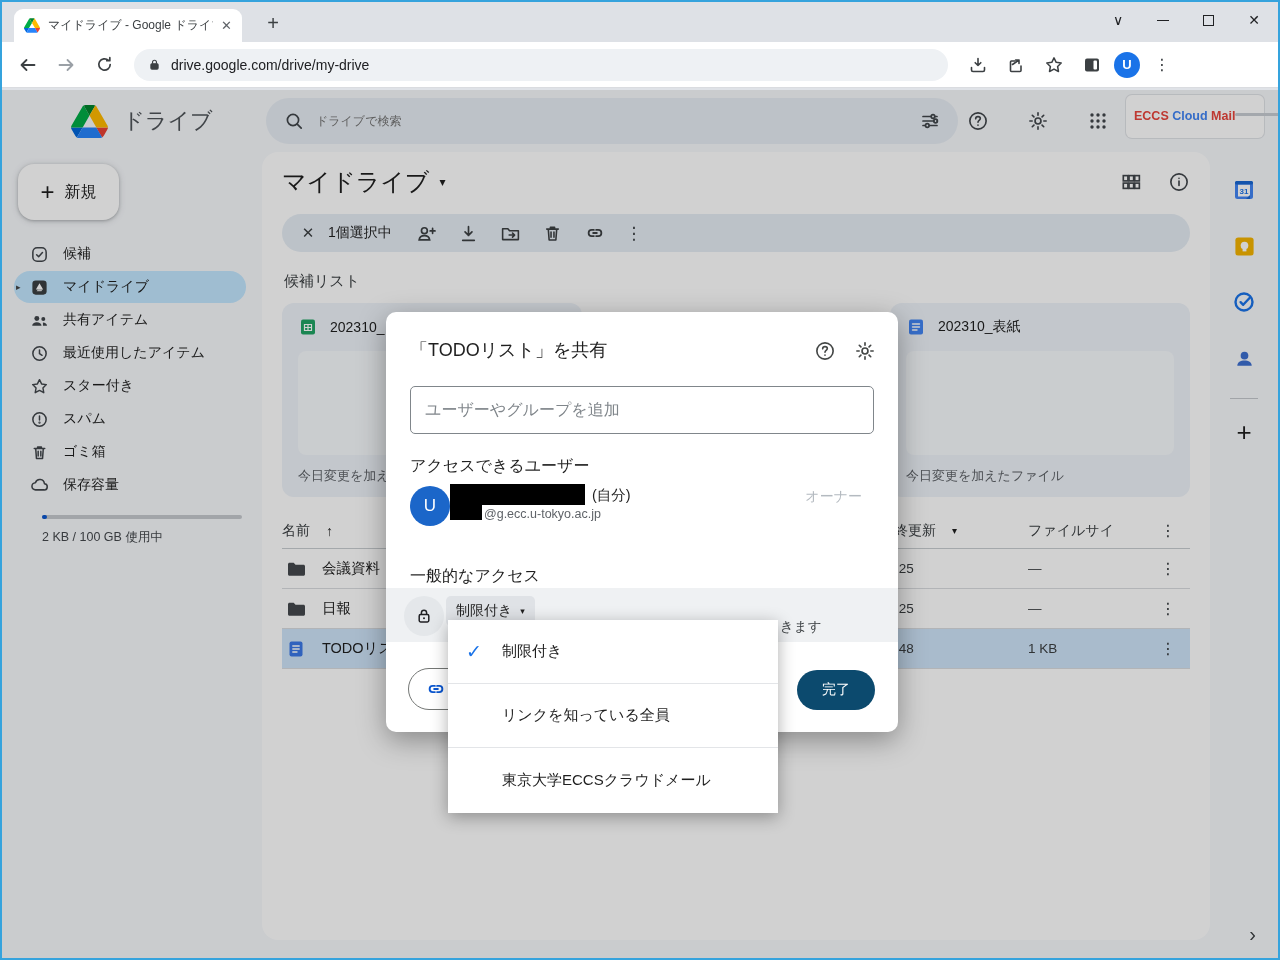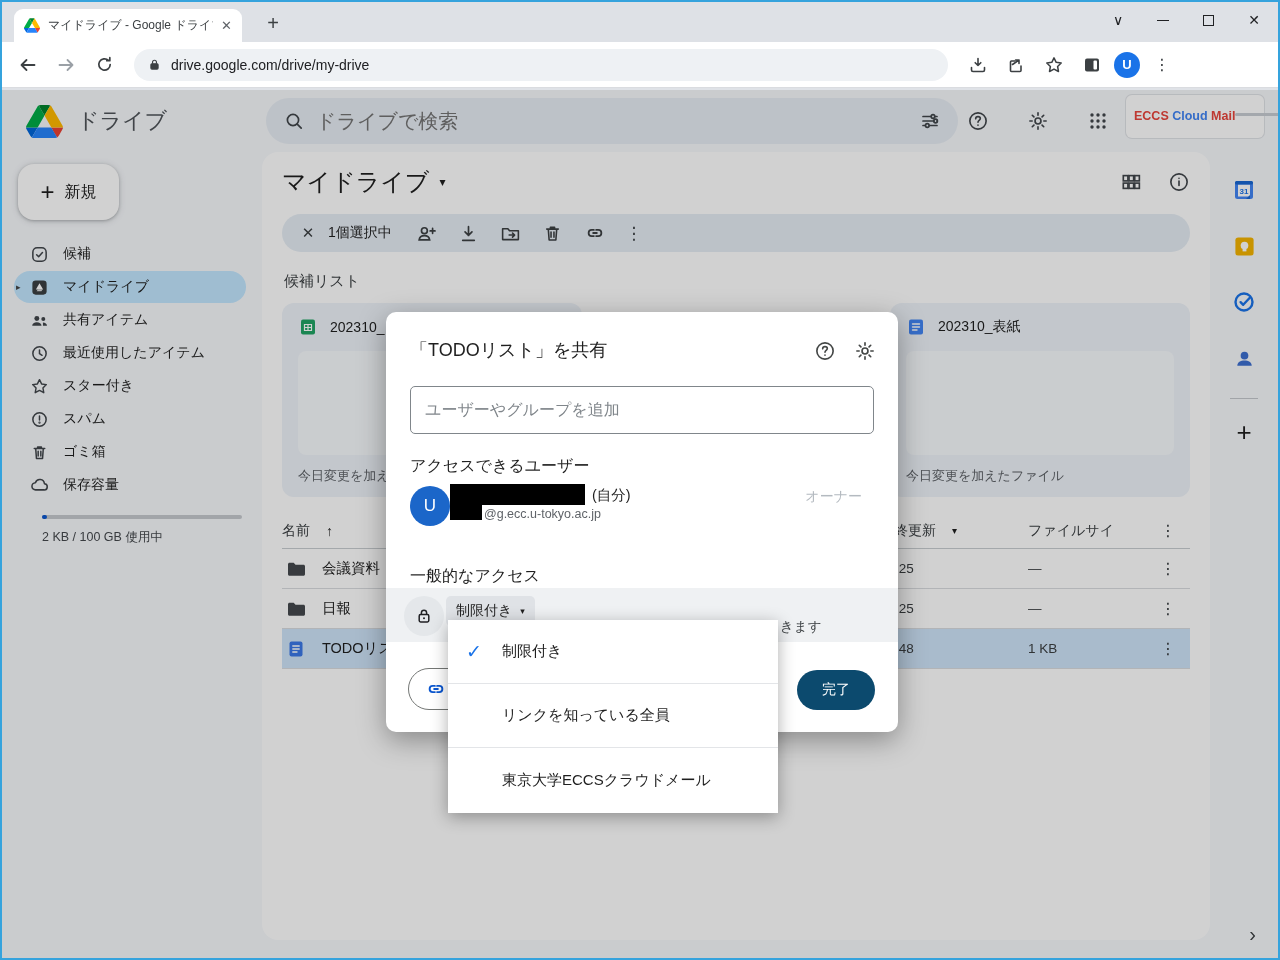--- a/index.html
+++ b/index.html
@@ -42,28 +42,28 @@
   .btoolbar-right { display: flex; align-items: center; gap: 6px; margin-left: 8px; }
   .b-avatar {
     width: 26px; height: 26px; border-radius: 50%; background: #1a73e8; color: #fff;
     font-size: 13px; display: flex; align-items: center; justify-content: center; font-weight: bold;
   }
 
   
   .app { position: absolute; top: 88px; left: 0; right: 0; bottom: 0; background: #f7f9fc; }
 
   .app-header { position: absolute; top: 0; left: 0; right: 0; height: 62px; display: flex; align-items: center; }
-  .drive-brand { display: flex; align-items: center; gap: 14px; width: 256px; padding-left: 24px; }
+  .drive-brand { display: flex; align-items: center; gap: 14px; width: 256px; padding-left: 24px; justify-content: center; }
   .drive-name { font-size: 22px; color: #50555a; }
   .searchbar {
     position: absolute; left: 264px; width: 692px; height: 46px; top: 8px;
     background: #e7edf4; border-radius: 24px; display: flex; align-items: center; padding: 0 18px; gap: 12px;
   }
   .searchbar input {
-    flex: 1; border: none; outline: none; background: transparent; font-size: 20px; color: #1f1f1f;
+    flex: 1; border: none; outline: none; background: transparent; font-size: 12px; color: #1f1f1f;
     font-family: inherit;
   }
   .hdr-icons { position: absolute; right: 160px; display: flex; gap: 20px; align-items: center; }
   .hicon { width: 40px; height: 40px; display: flex; align-items: center; justify-content: center; border-radius: 50%; }
   .account-chip {
     position: absolute; right: 14px; top: 5px; width: 138px; height: 43px; background: #fff;
     border-radius: 6px; box-shadow: 0 0 0 1px #e0e3e7; display: flex; align-items: center; padding: 0 5px 0 8px; gap: 6px;
   }
   .eccs { display: flex; flex-direction: row; line-height: 1; }
   .eccs-line { font-size: 12.5px; font-weight: bold; white-space: nowrap; }

